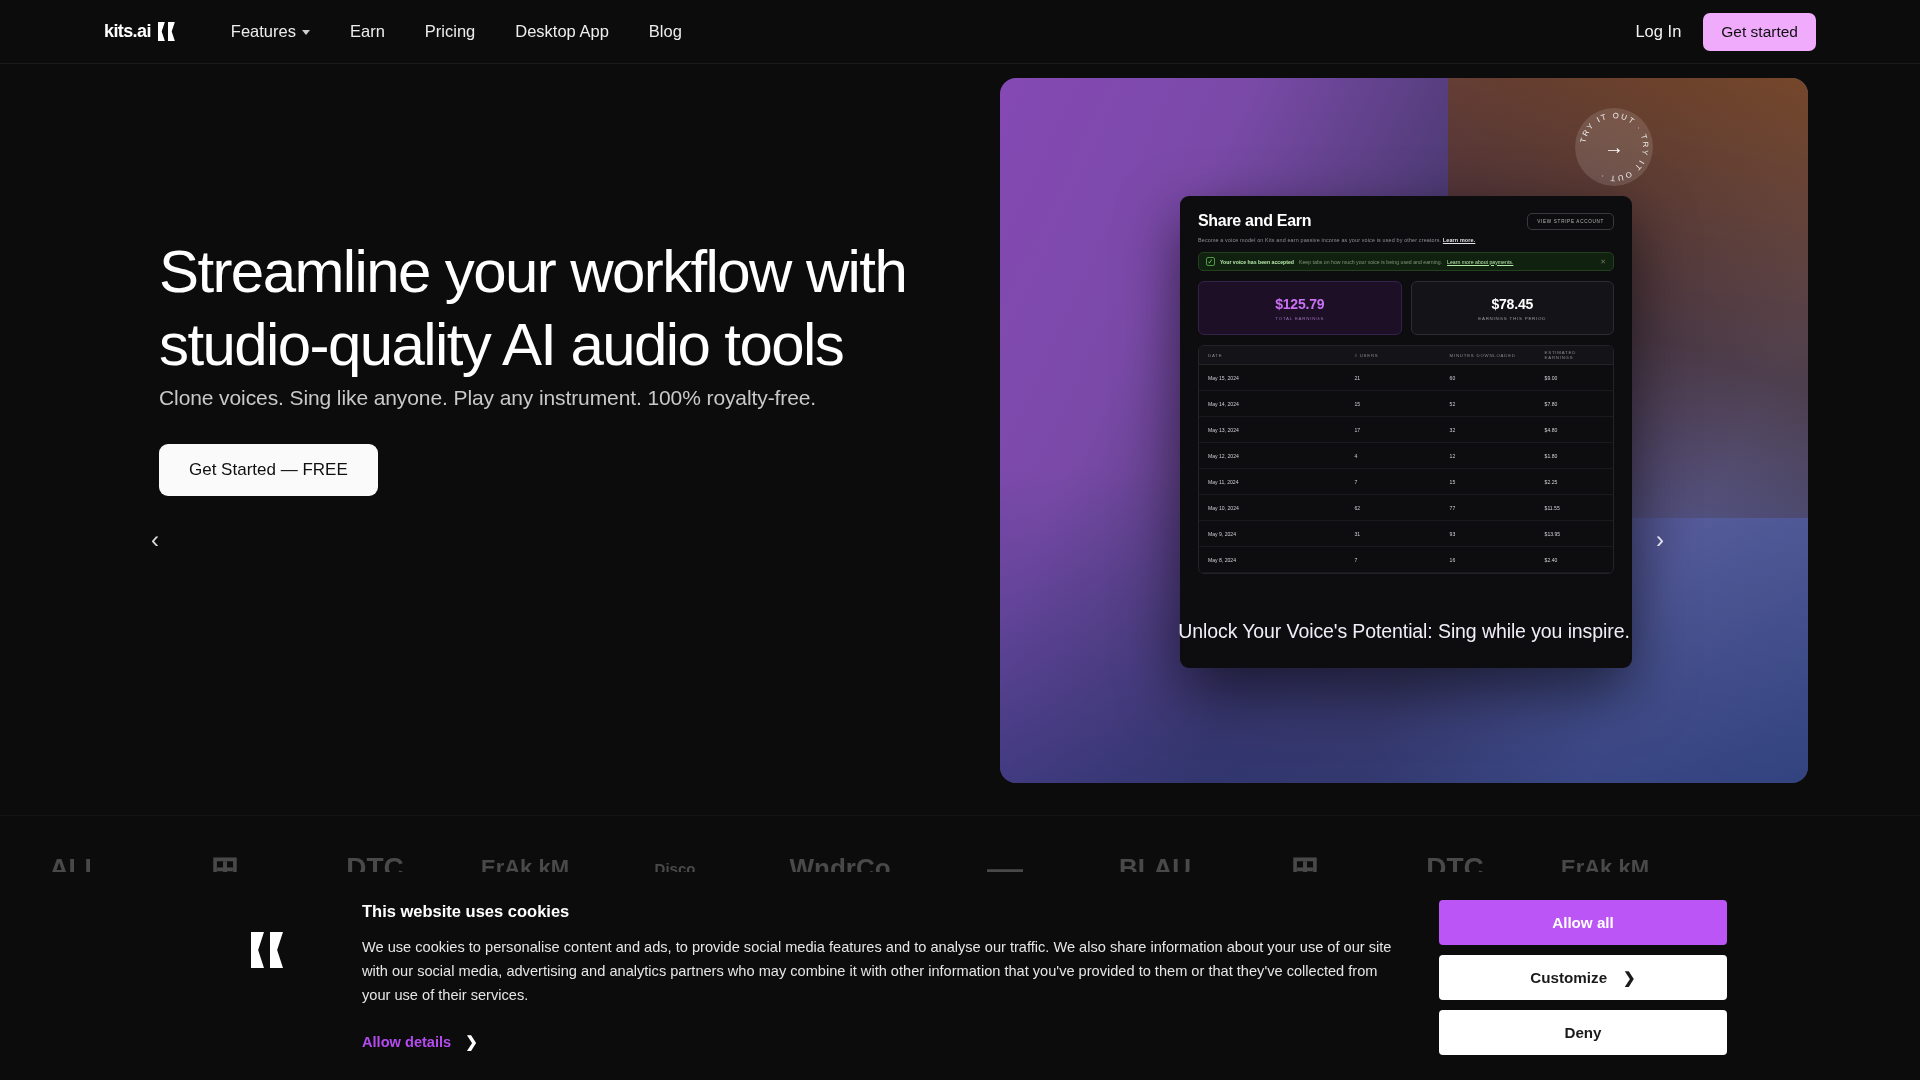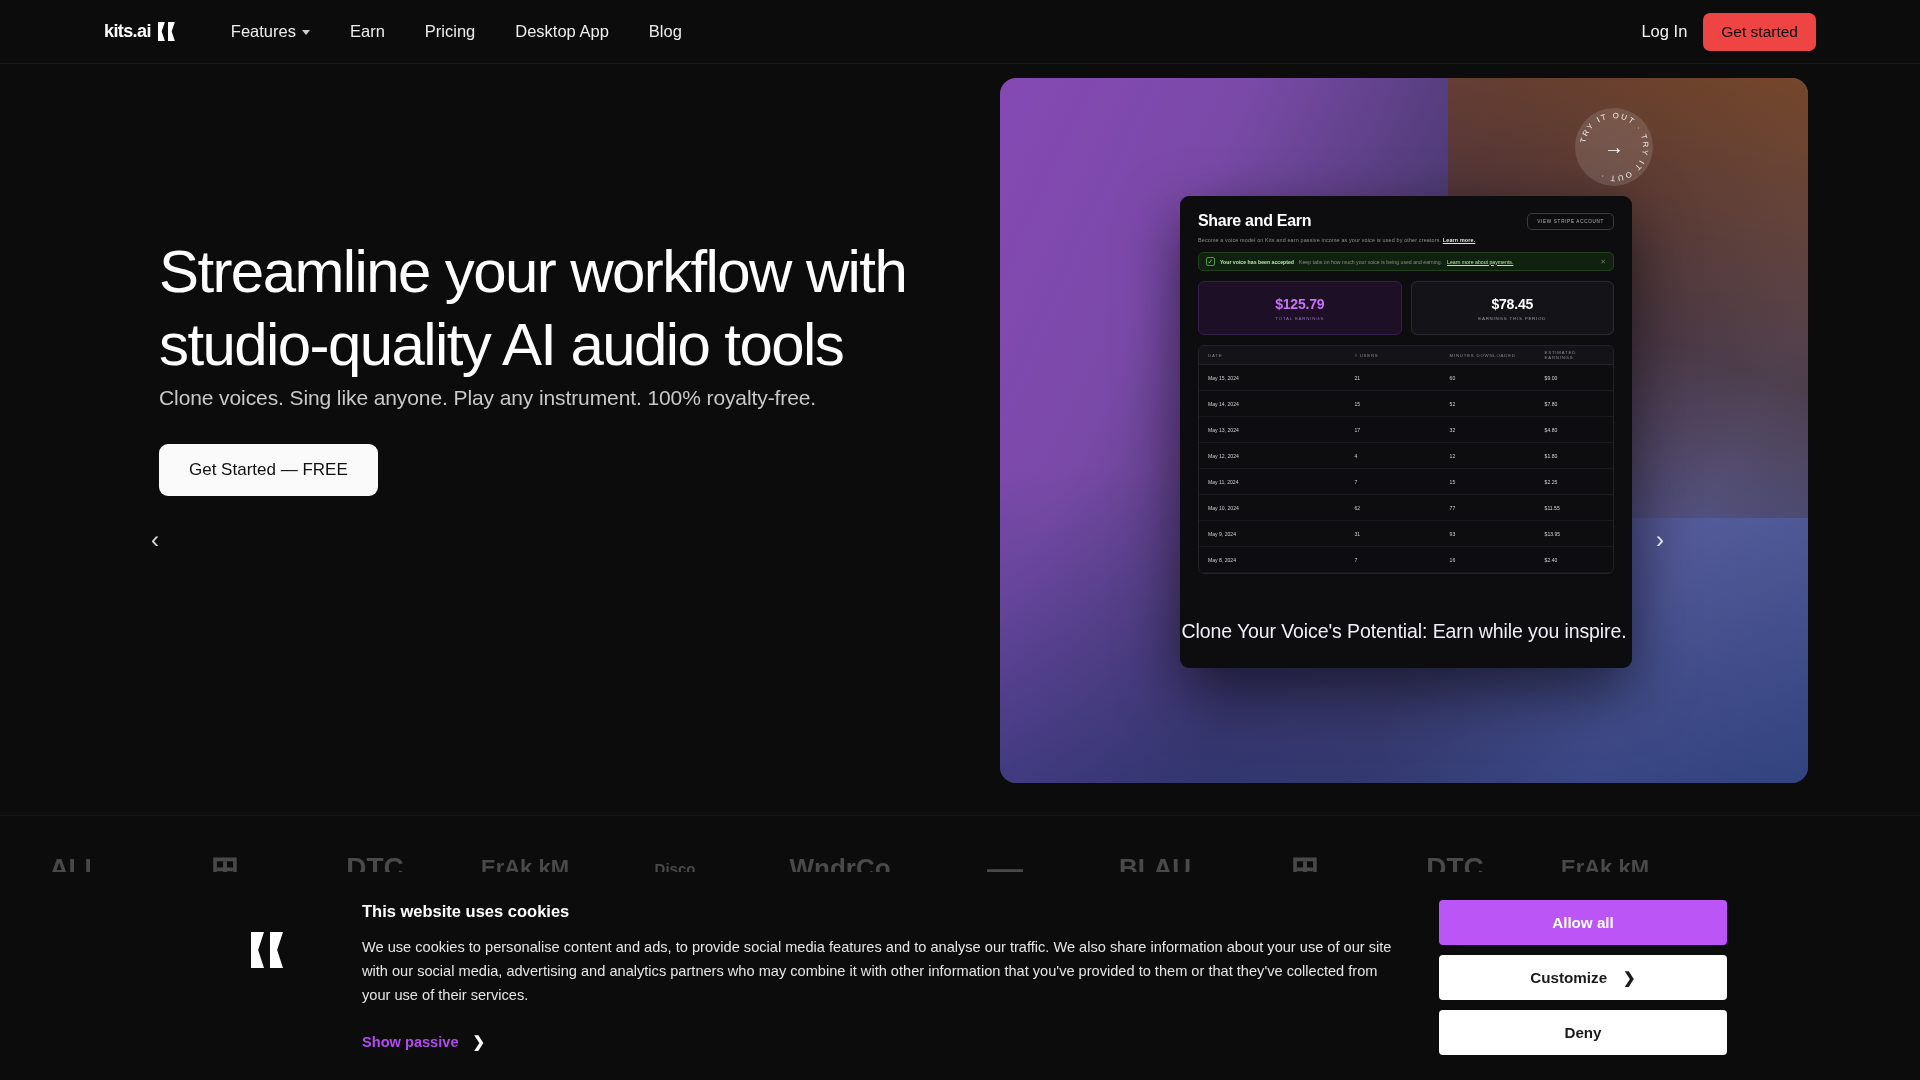--- a/index.html
+++ b/index.html
@@ -38,25 +38,25 @@
     color: #ededed; font-size: 16.5px; padding: 0 20px; cursor: pointer;
     display: flex; align-items: center; gap: 6px; white-space: nowrap;
   }
   .chev-down {
     width: 0; height: 0; border-left: 4.5px solid transparent;
     border-right: 4.5px solid transparent; border-top: 5px solid #cfcfcf;
     display: inline-block; margin-top: 2px;
   }
   .nav-right {
     margin-left: auto; margin-right: 104px;
-    display: flex; align-items: center; gap: 16px;
+    display: flex; align-items: center; gap: 22px;
   }
   .nav-login { color: #f2f2f2; font-size: 16.5px; cursor: pointer; }
   .btn-getstarted {
-    background: #ef4444; color: #101010; font-size: 15.5px; font-weight: 500;
+    background: #f0abfc; color: #101010; font-size: 15.5px; font-weight: 500;
     border-radius: 7px; padding: 10px 18px; cursor: pointer; white-space: nowrap;
   }
 
   
   .hero-left { position: absolute; left: 159px; top: 235px; width: 760px; }
   .hero-h1 {
     color: #fff; font-size: 60px; line-height: 73px; font-weight: 400;
     letter-spacing: -1.6px;
   }
   .hero-sub {
@@ -328,21 +328,21 @@
               <div class="dt-row">
                 <div class="dt-c">May 8, 2024</div>
                 <div class="dt-c">7</div>
                 <div class="dt-c">16</div>
                 <div class="dt-c">$2.40</div>
               </div>
             </div>
         </div>
       </div>
 
-      <div class="slide-caption">Clone Your Voice's Potential: Earn while you inspire.</div>
+      <div class="slide-caption">Unlock Your Voice's Potential: Sing while you inspire.</div>
 
       <div class="badge-circle" style="left:575px; top:30px; width:78px; height:78px;">
         <svg viewBox="0 0 100 100" width="78" height="78">
           <defs>
               <path id="cp2" d="M50,50 m-37,0 a37,37 0 1,1 74,0 a37,37 0 1,1 -74,0"></path>
             </defs>
           <text fill="rgba(255,255,255,0.9)" font-size="10" font-family="Liberation Sans, sans-serif" letter-spacing="2.5">
             <textPath href="#cp2" startOffset="2%">TRY IT OUT · TRY IT OUT ·</textPath>
           </text>
         </svg>
@@ -373,21 +373,21 @@
     <div class="cookie-logo">
       <span class="logo-mark">
           <i class="l"></i>
           <i class="r"></i>
         </span>
     </div>
     <div class="cookie-text">
       <div class="cookie-title">This website uses cookies</div>
       <div class="cookie-body">We use cookies to personalise content and ads, to provide social media features and to analyse our traffic. We also share information about your use of our site with our social media, advertising and analytics partners who may combine it with other information that you've provided to them or that they've collected from your use of their services.</div>
       <div class="cookie-details">
-        <span>Show passive</span>
+        <span>Allow details</span>
         <span class="chev-r" style="color:#fff">❯</span>
       </div>
     </div>
     <div class="cookie-btns">
       <div class="ck-btn ck-allow">Allow all</div>
       <div class="ck-btn ck-white">
         <span>Customize</span>
         <span class="chev-r">❯</span>
       </div>
       <div class="ck-btn ck-white">Deny</div>

